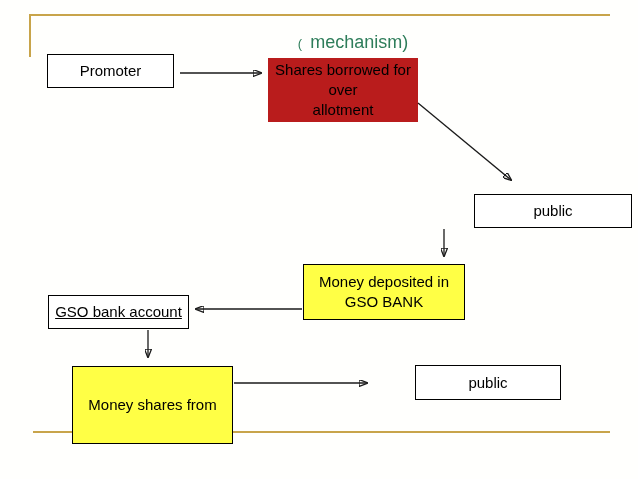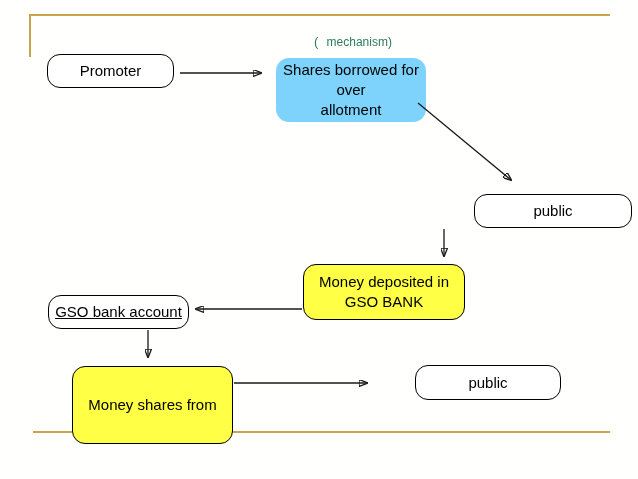--- a/index.html
+++ b/index.html
@@ -25,34 +25,33 @@
     z-index: 1;
   }
   
   .slide-title {
     position: absolute; left: 228px; top: 32px; width: 250px;
     text-align: center;
     color: #2e7d5a;
     z-index: 2;
   }
   .slide-title .paren { font-size: 13px; }
-  .slide-title .main  { font-size: 12px; }
+  .slide-title .main  { font-size: 18px; }
   
   .box {
     position: absolute; box-sizing: border-box;
     display: flex; flex-direction: column;
     align-items: center; justify-content: center;
     text-align: left;
     font-size: 15px; line-height: 20px;
     z-index: 2;
-    border-radius: 13px;
   }
   .white-box  { background: #ffffff; border: 1.5px solid #000; }
   .thin       { border-width: 1.2px; margin-left: 41px; }
-  .pale-yellow   { background: #7dd3fc; margin-left: 8px; }
+  .pale-yellow   { background: #b91c1c; }
   .bright-yellow { background: #ffff45; border: 1.5px solid #000; }
   .nowrap { white-space: nowrap; }
 
   #box-promoter        { left: 47px;  top: 54px;  width: 127px; height: 34px; }
   #box-shares          { left: 268px; top: 58px;  width: 150px; height: 64px; }
   #box-public-top      { left: 433px; top: 194px; width: 158px; height: 34px; }
   #box-money-deposited { left: 303px; top: 264px; width: 162px; height: 56px; }
   #box-gso-account     { left: 48px;  top: 295px; width: 141px; height: 34px; text-decoration: underline; }
   #box-money-taken     { left: 72px;  top: 366px; width: 161px; height: 78px; z-index: 3; }
   #box-public-bottom   { left: 374px; top: 365px; width: 146px; height: 35px; }

